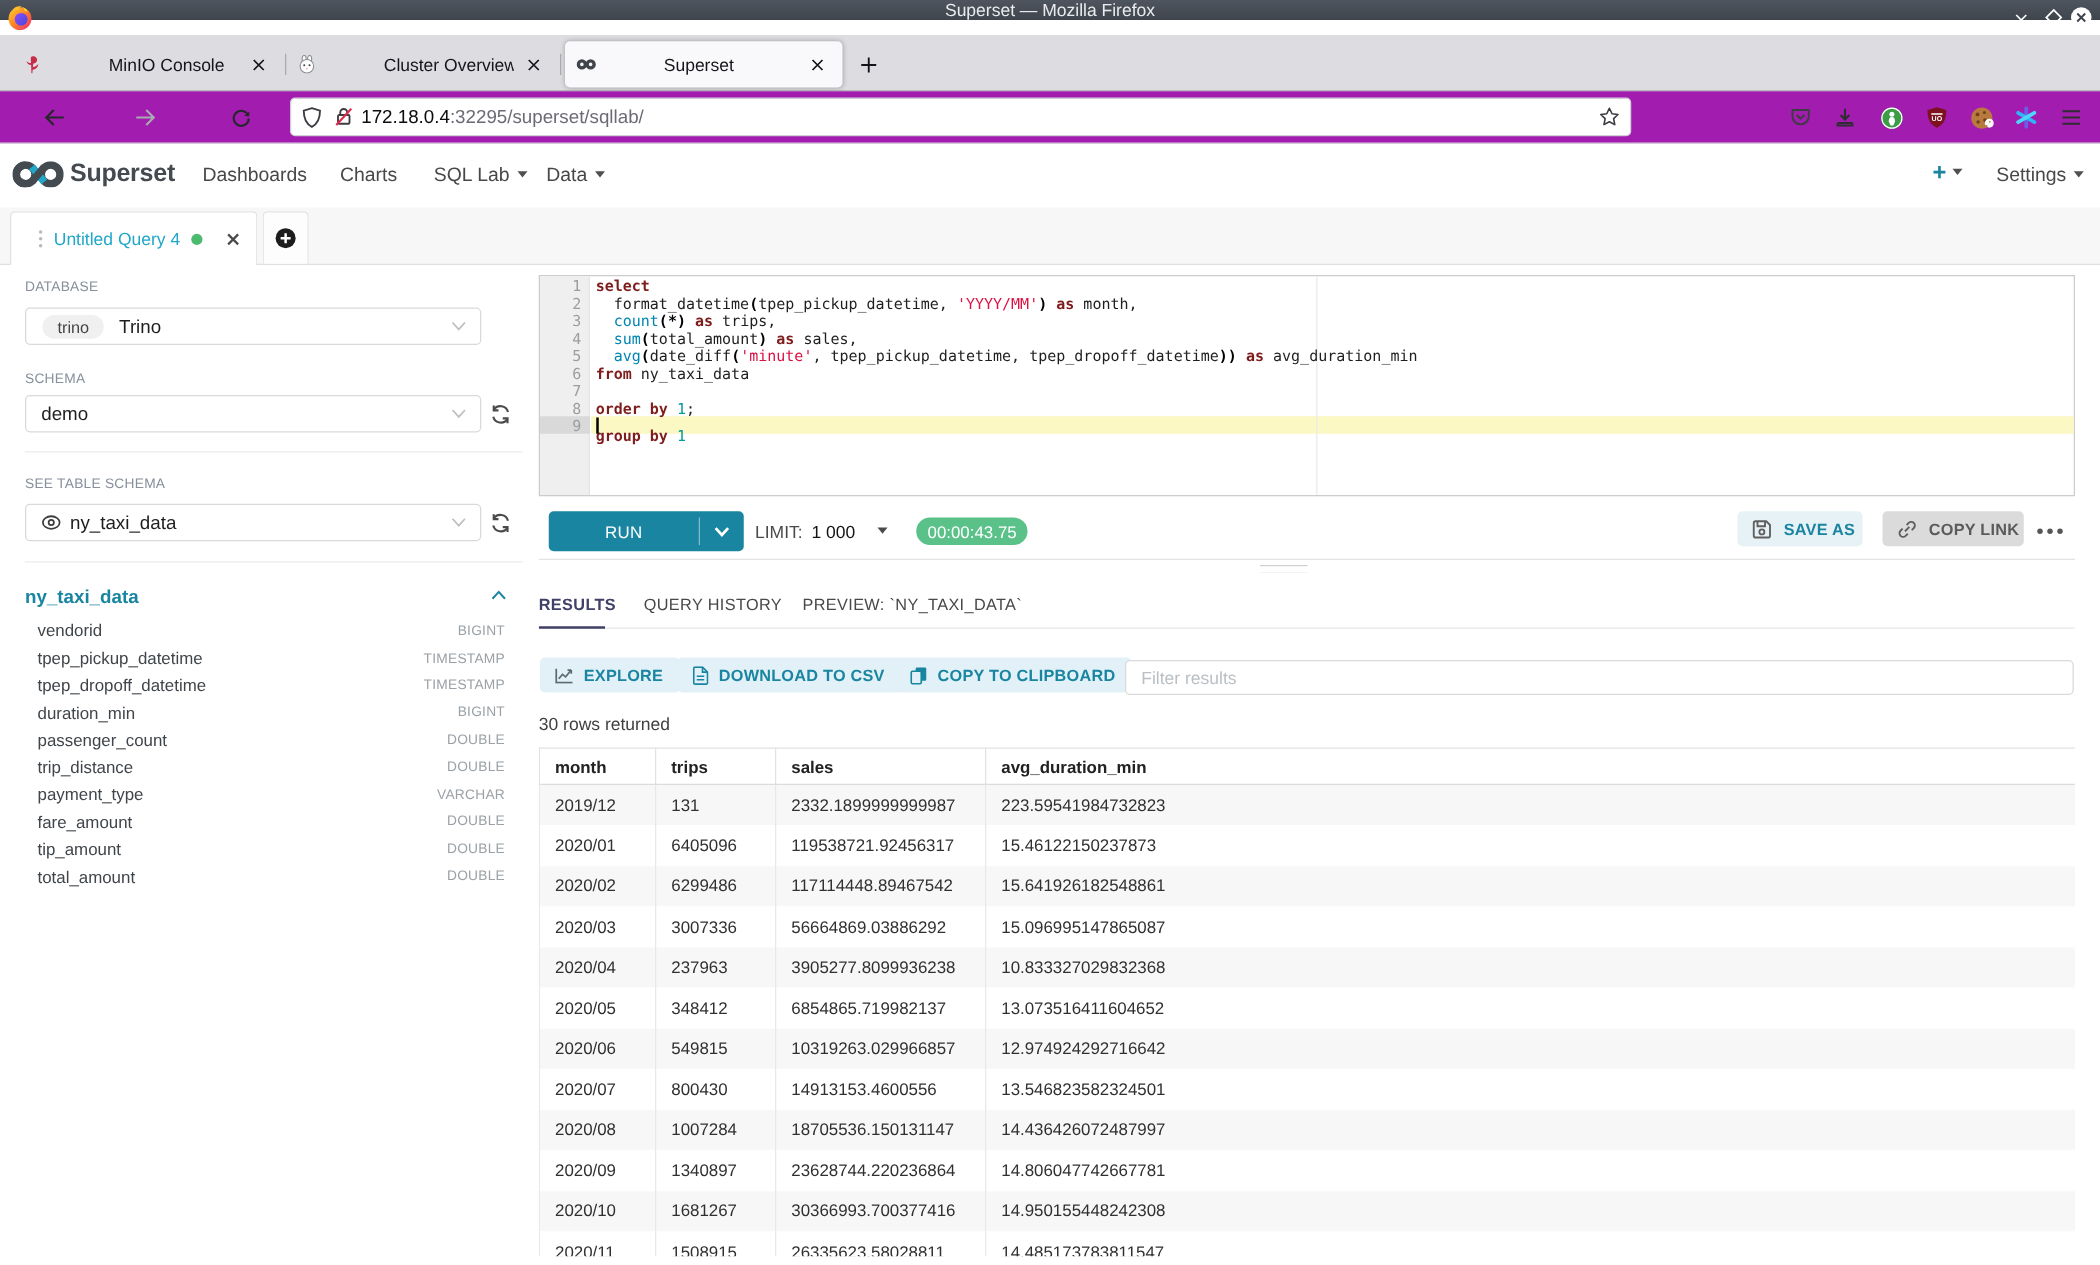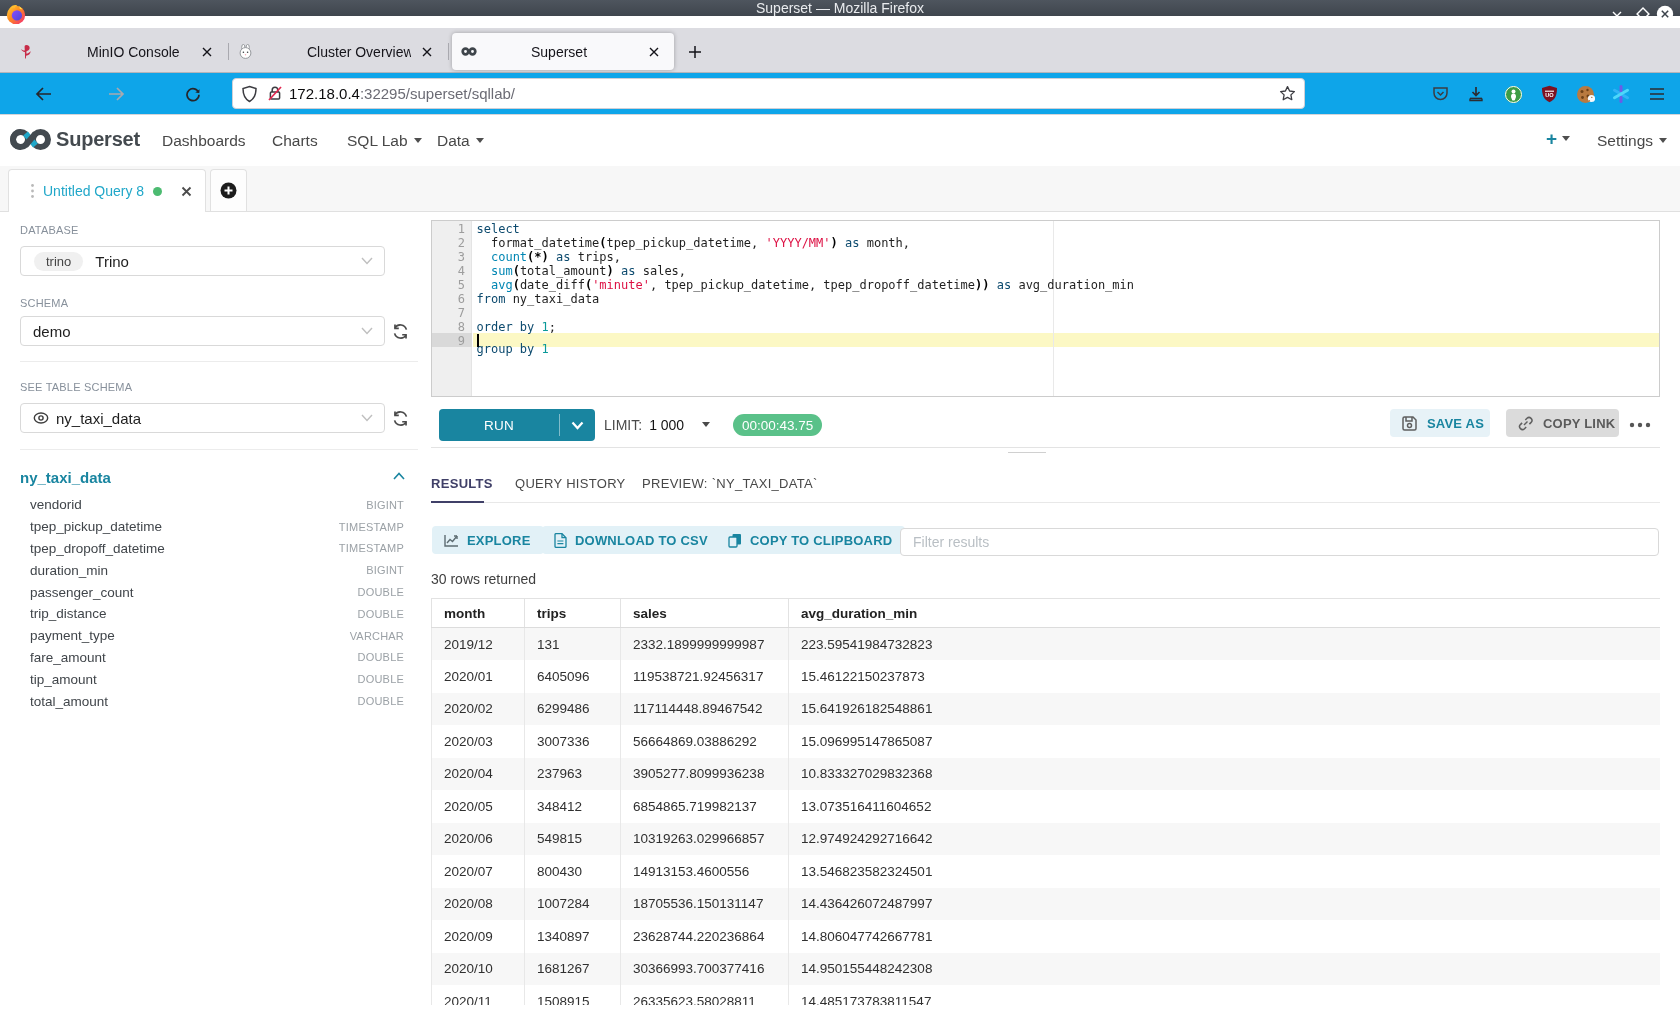--- a/index.html
+++ b/index.html
@@ -21,21 +21,21 @@
   .btab { position:absolute; top:5px; height:37px; display:flex; align-items:center; }
   .btab .favicon { width:16px; height:16px; margin-right:6px; flex:none; display:flex; align-items:center; justify-content:center; }
   .btab .blabel { font-size:14px; color:#15141a; white-space:nowrap; overflow:hidden; flex:1;margin-left:48px; }
   .btab .bclose { flex:none; margin-left:4px; width:24px; height:24px; display:flex; align-items:center; justify-content:center; border-radius:4px; }
   .btab.inactive { padding:0 8px 0 9px; }
   .btab.active { background:#f9f9fb; border-radius:4px; box-shadow:0 0 4px rgba(0,0,0,.28); padding:0 8px 0 9px; }
   .tabsep { position:absolute; top:15px; width:1px; height:17px; background:#a9a9af; }
   #newtab-btn { position:absolute; left:683px; top:12px; width:24px; height:24px; display:flex; align-items:center; justify-content:center; border-radius:4px; }
 
   
-  #urlrow { left:0; top:73px; width:1680px; height:42px; background:#0ea5e9; border-bottom:1px solid #d4d4d8; }
+  #urlrow { left:0; top:73px; width:1680px; height:42px; background:#a21caf; border-bottom:1px solid #d4d4d8; }
   .navicon { position:absolute; top:9px; width:24px; height:24px; display:flex; align-items:center; justify-content:center; }
   #urlfield { position:absolute; left:232px; top:5px; width:1073px; height:31px; background:#fff;
      border:1px solid #cfcfd6; border-radius:4px; display:flex; align-items:center; padding:0 8px; }
   #urltext { font-size:15px; margin-left:6px; color:#0c0c0d; white-space:nowrap; }
   #urltext .host { color:#0c0c0d; }
   #urltext .path { color:#6b6b74; }
 
   
   #ssnavbar { left:0; top:115px; width:1680px; height:51px; background:#fff; }
   #ss-logo { left:10px; top:14px; }
@@ -76,21 +76,21 @@
 
   
   #editor-box { left:431px; top:220px; width:1229px; height:177px; border:1px solid #cccccc; background:#fff; overflow:hidden; }
   #gutter { position:absolute; left:0; top:0; width:40px; height:175px; background:#efefef; border-right:1px solid #e4e4e4; }
   .gut-num { position:absolute; right:6px; width:30px; text-align:right; font-family:"DejaVu Sans Mono", monospace; font-size:12px; line-height:14px; color:#9d9d9d; }
   #gut-active { position:absolute; left:0; top:112px; width:40px; height:14px; background:#d9d9d9; }
   #code-area { position:absolute; left:41px; top:0; right:0; bottom:0; }
   #active-line { position:absolute; left:0; top:112px; width:100%; height:14px; background:#fcf8c4; }
   #print-margin { position:absolute; left:580px; top:0; width:1px; height:175px; background:#e9e9e9; }
   .code-line { position:absolute; left:3.5px; height:14px; line-height:14px; font-family:"DejaVu Sans Mono", monospace; font-size:12px; white-space:pre; color:#1f1f1f; }
-  .code-line .k { color:#0c4a6e; font-weight:normal; }
+  .code-line .k { color:#7f1d1d; font-weight:bold; }
   .code-line .b { color:#000; font-weight:bold; }
   .code-line .f { color:#0086b3; }
   .code-line .s { color:#dd1144; }
   .code-line .n { color:#099999; }
   #cursor { position:absolute; left:3.5px; top:112.5px; width:2px; height:13px; background:#000; }
 
   
   #run-btn { left:439px; top:409px; width:156px; height:32px; background:#1985a0; border-radius:4px; display:flex; color:#fff; }
   #run-main { width:120px; display:flex; align-items:center; justify-content:center; font-size:13.5px; letter-spacing:0.3px; }
   #run-sep { width:1px; height:22px; background:rgba(255,255,255,0.45); margin-top:5px; }
@@ -323,21 +323,21 @@
   <div id="nav-settings" class="navitem"><span>Settings</span><span class="caret-down"></span></div>
 </div>
 
 <div id="querybar" class="abs">
   <div id="qtab">
     <svg width="5" height="16" viewBox="0 0 5 16" style="margin-left:21px;">
       <circle cx="2.5" cy="2.5" r="1.4" fill="#b9b9b9"></circle>
         <circle cx="2.5" cy="8" r="1.4" fill="#b9b9b9"></circle>
         <circle cx="2.5" cy="13.5" r="1.4" fill="#b9b9b9"></circle>
     </svg>
-    <span id="qtab-label">Untitled Query 8</span>
+    <span id="qtab-label">Untitled Query 4</span>
     <span id="qtab-dot"></span>
     <span id="qtab-close">
       <svg width="11" height="11" viewBox="0 0 11 11">
           <path d="M1.5 1.5 L9.5 9.5 M9.5 1.5 L1.5 9.5" stroke="#4b4b4b" stroke-width="1.8"></path>
         </svg>
     </span>
   </div>
   <div id="qtab-add">
     <svg width="17" height="17" viewBox="0 0 17 17">
         <circle cx="8.5" cy="8.5" r="8" fill="#1c1c1c"></circle>

